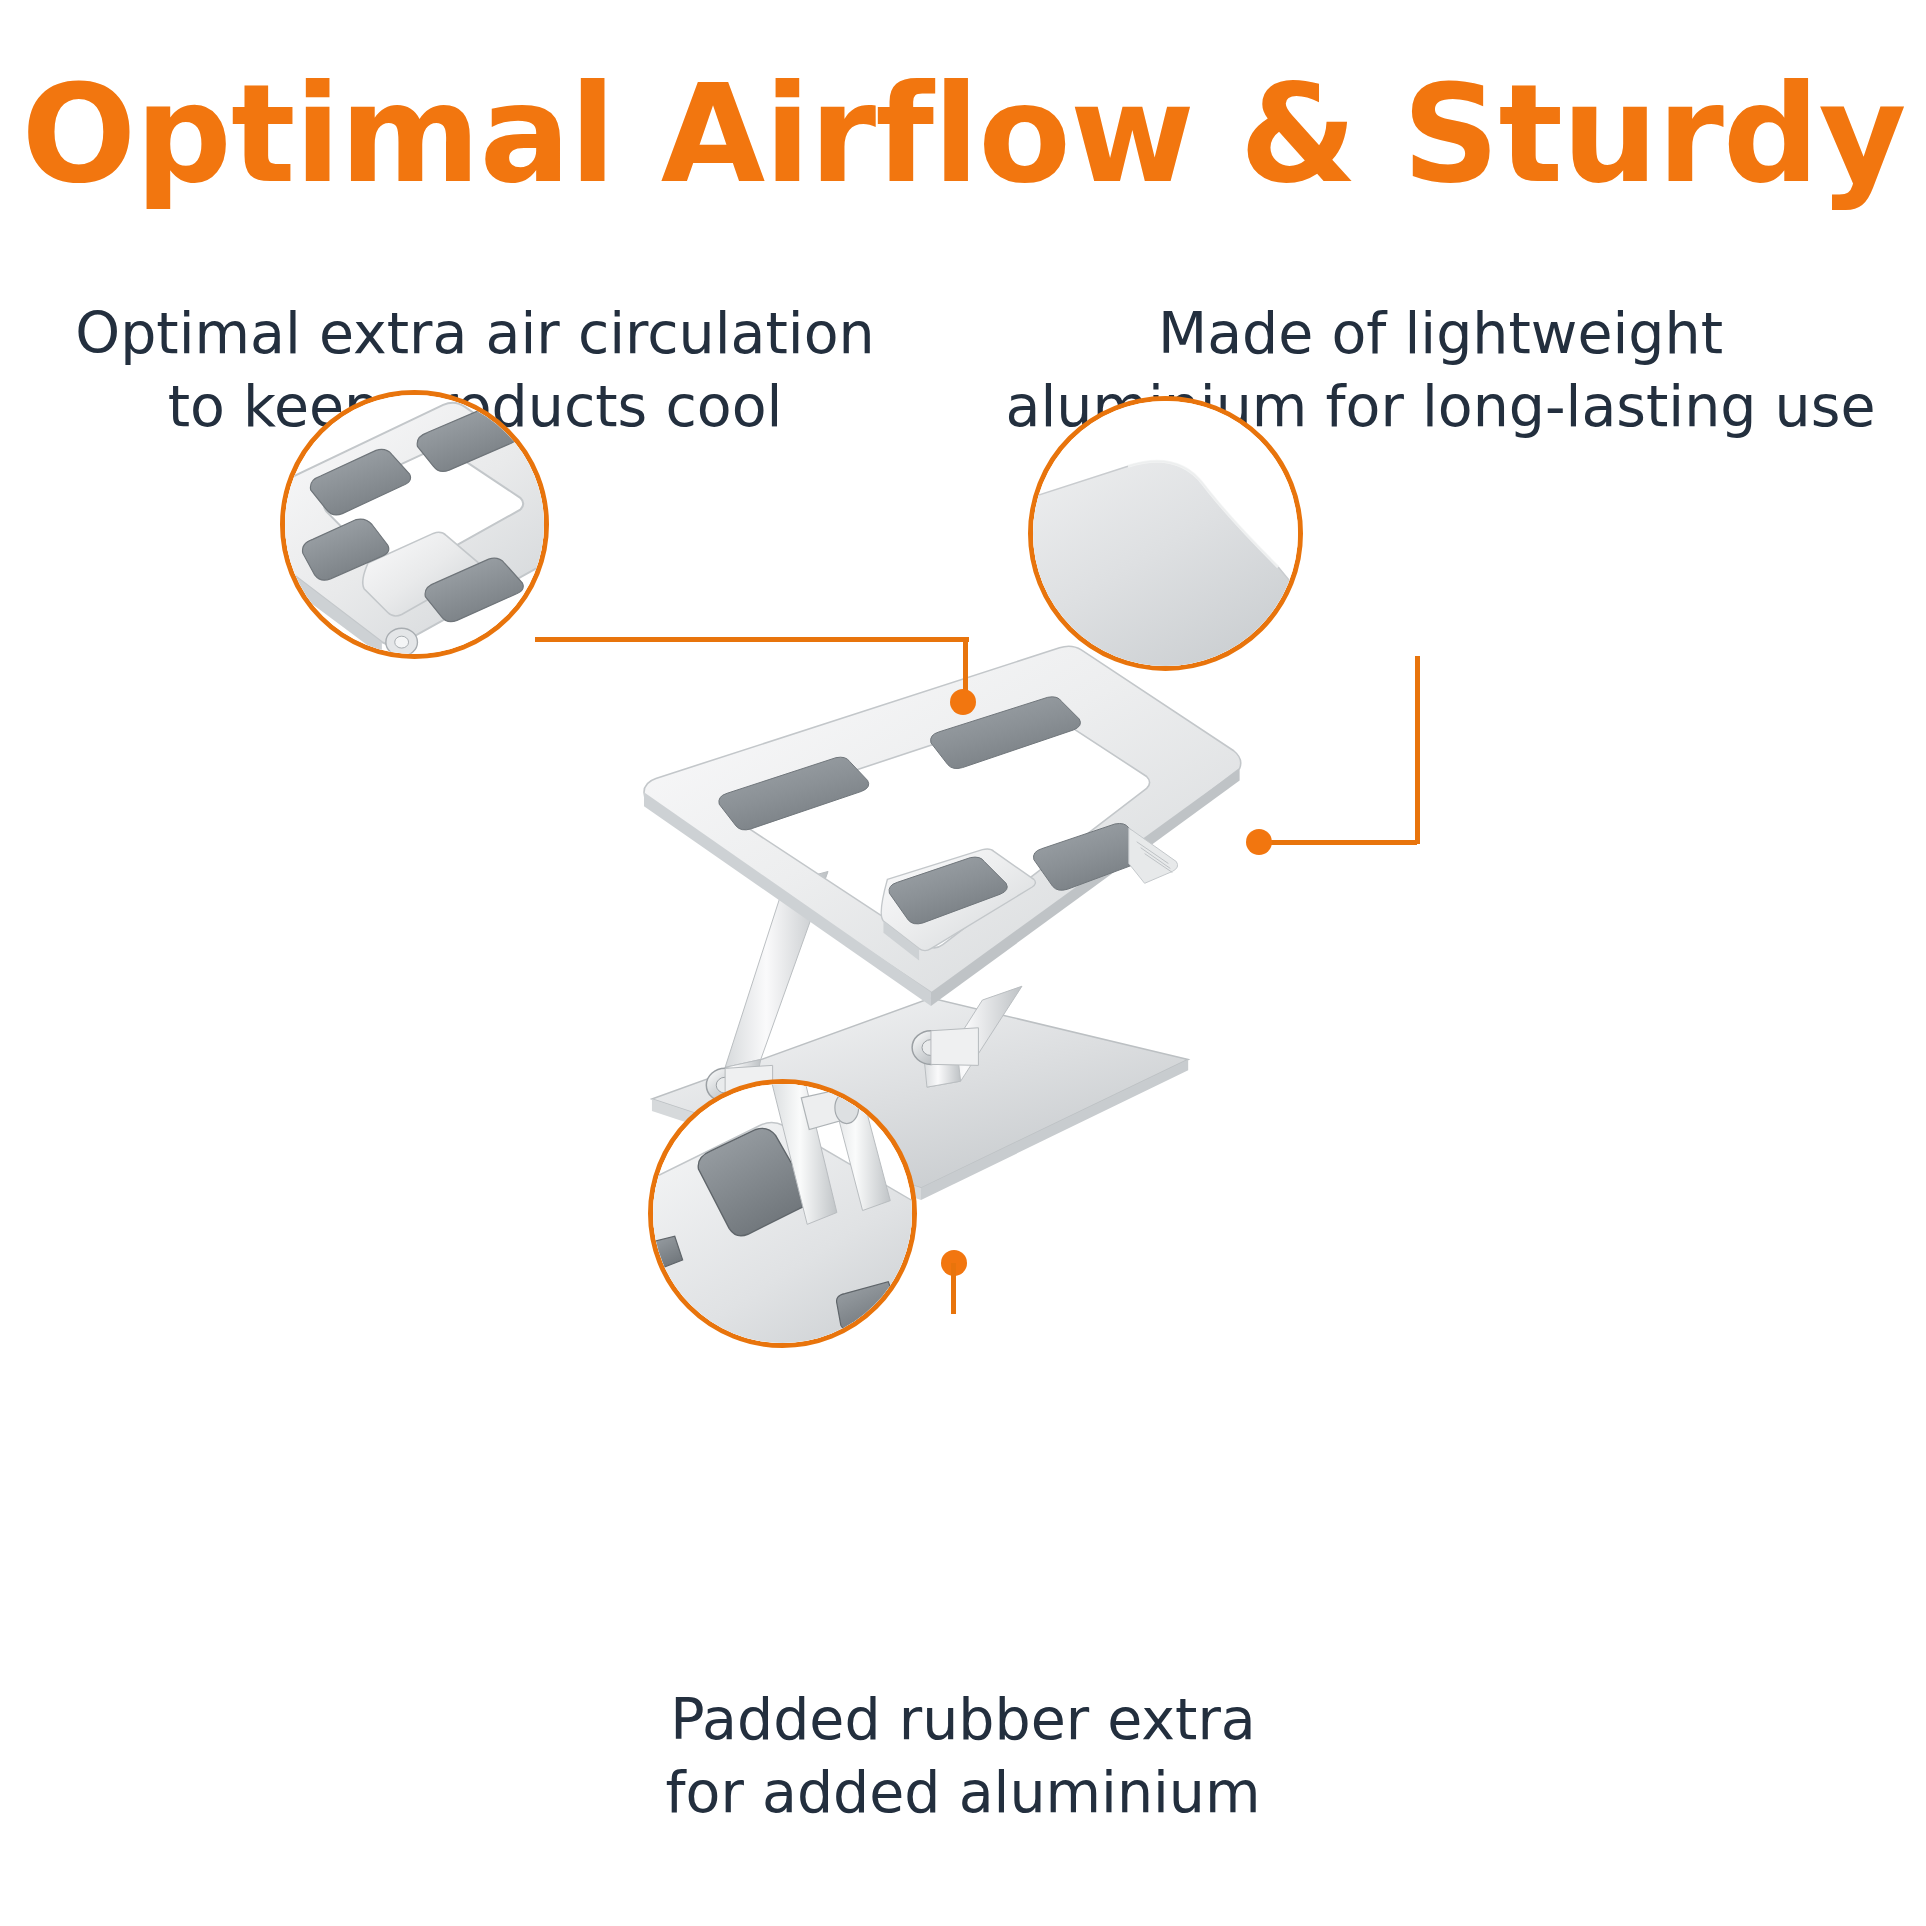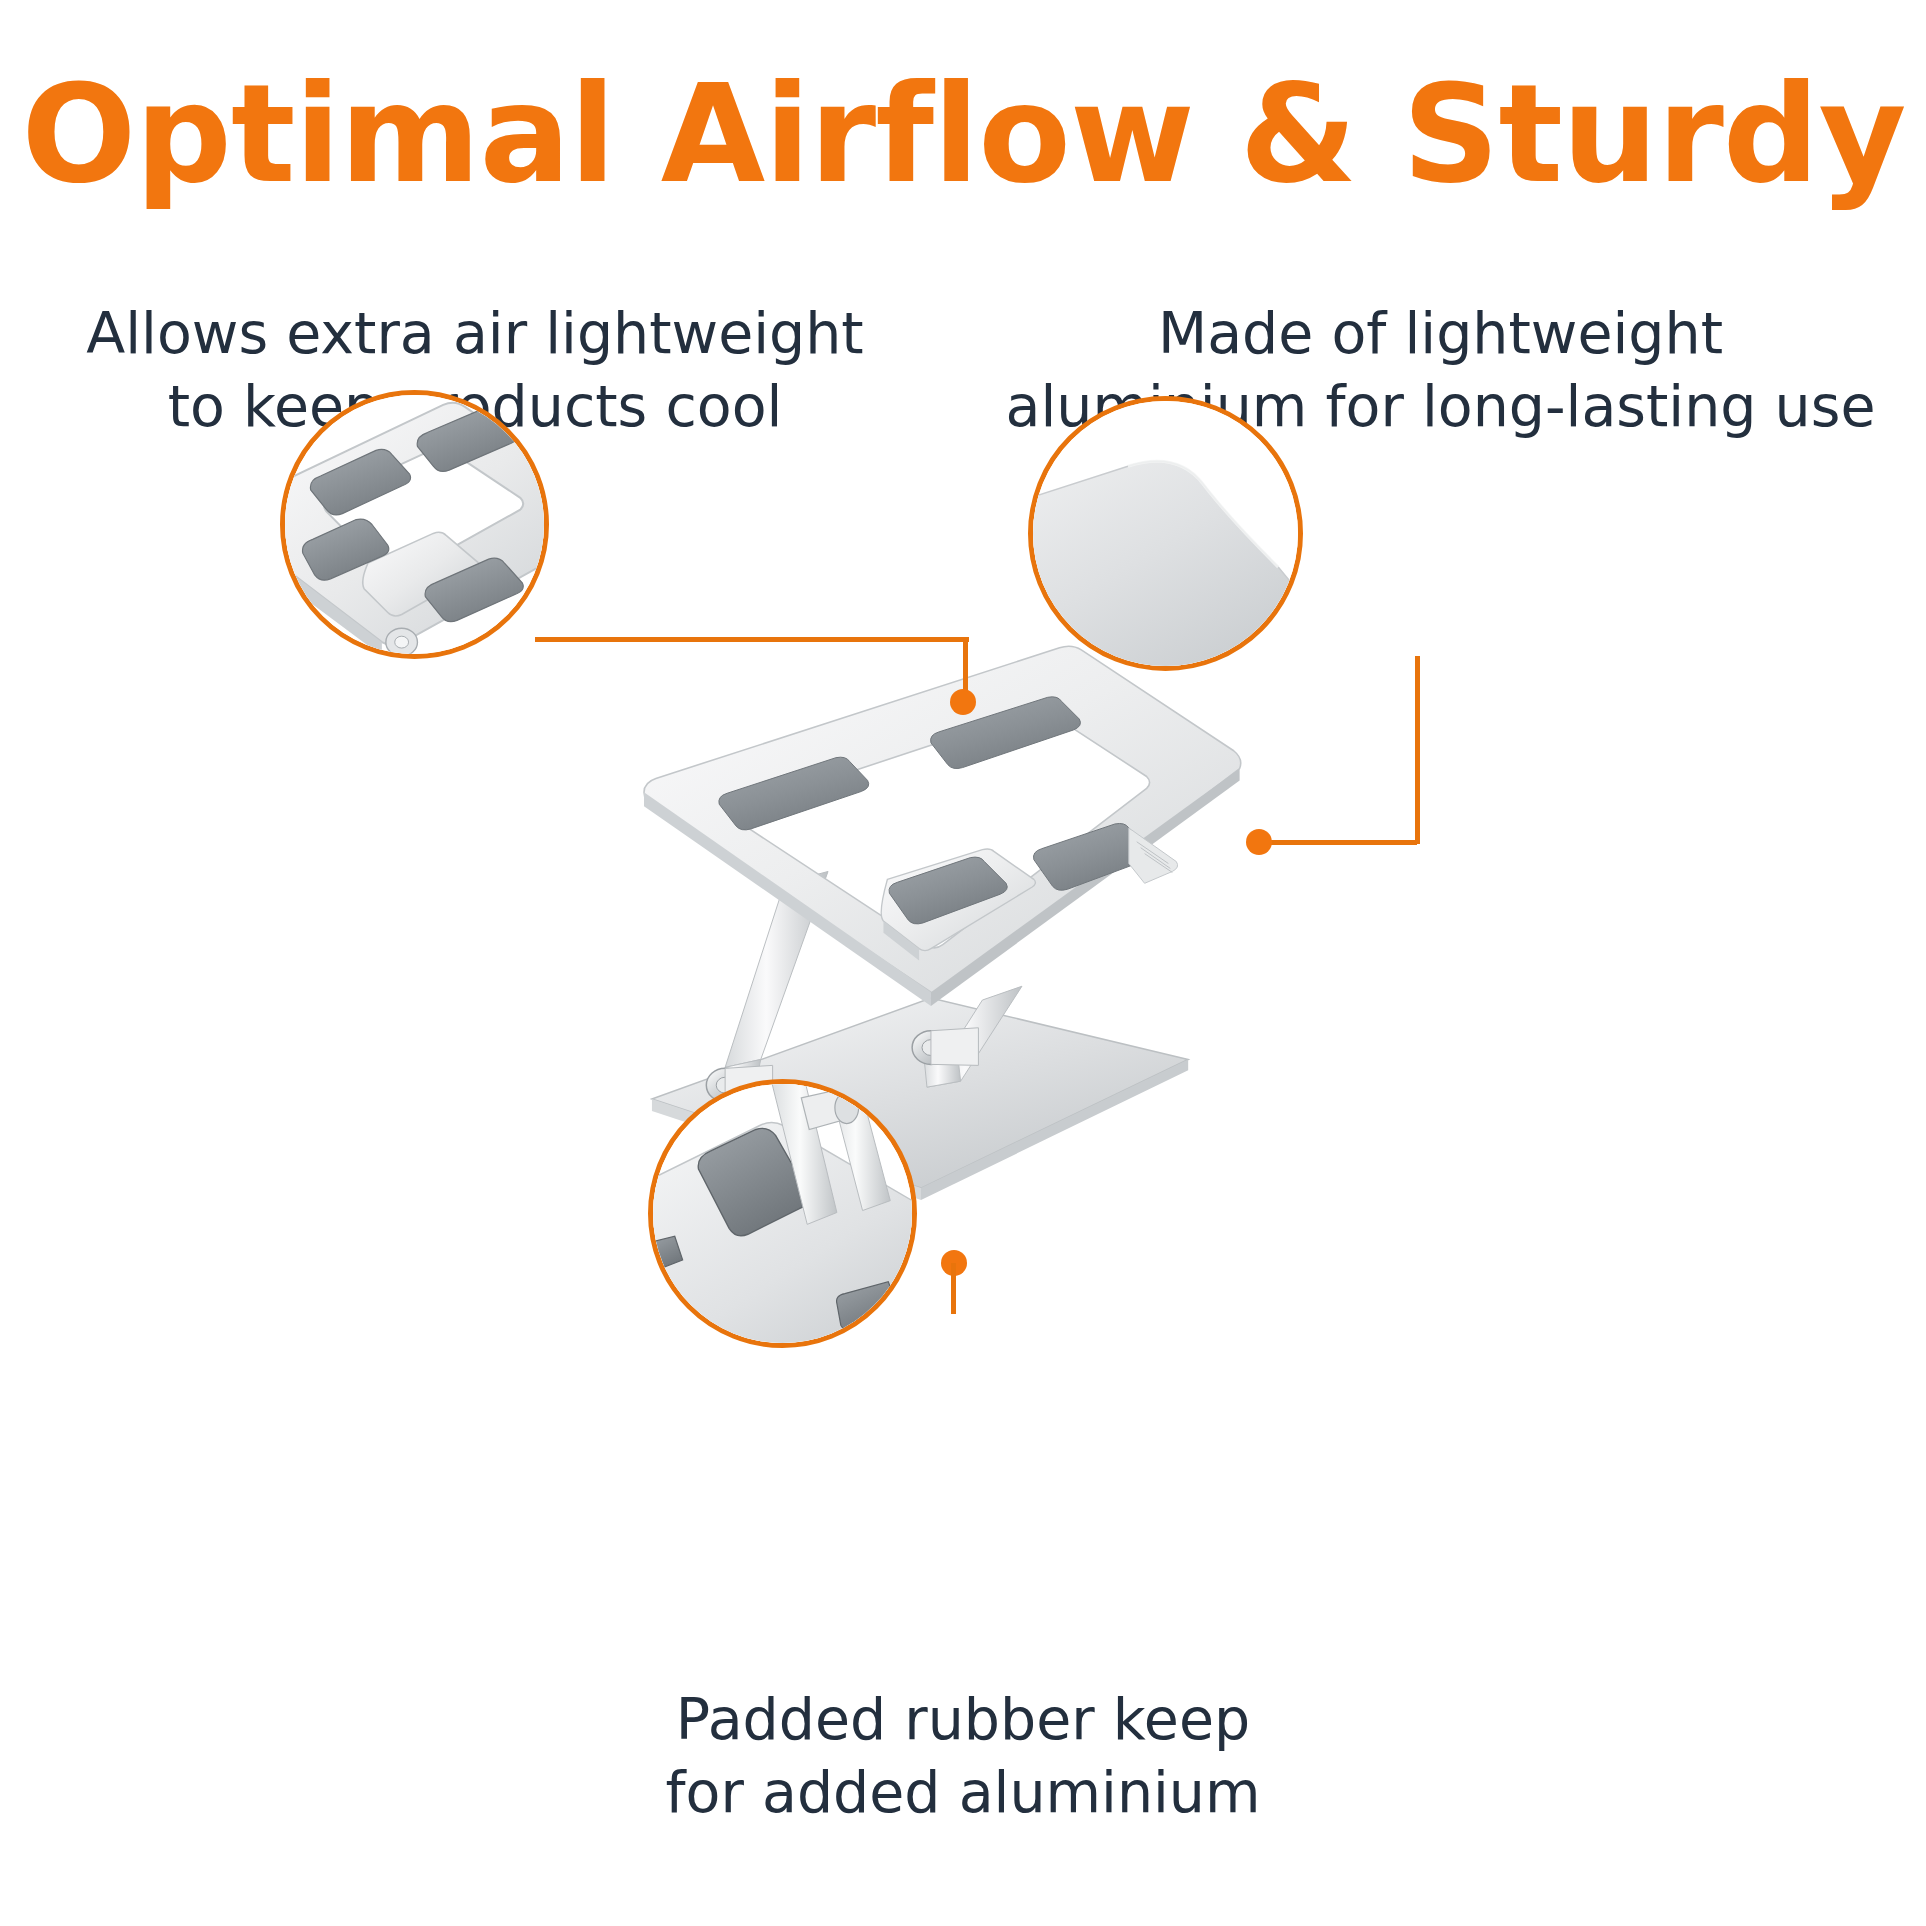--- a/index.html
+++ b/index.html
@@ -91,31 +91,31 @@
   .product svg, .callout svg { display: block; }
 </style>
 </head>
 <body>
 
 <div id="infographic">
 
   <div class="headline">Optimal Airflow &amp; Sturdy</div>
 
   <div class="caption caption-left">
-    <span class="line">Allows extra air lightweight</span>
+    <span class="line">Optimal extra air circulation</span>
     <span class="line">to keep products cool</span>
   </div>
 
   <div class="caption caption-right">
     <span class="line">Made of lightweight</span>
     <span class="line">aluminium for long-lasting use</span>
   </div>
 
   <div class="caption caption-bottom">
-    <span class="line">Padded rubber keep</span>
+    <span class="line">Padded rubber extra</span>
     <span class="line">for added aluminium</span>
   </div>
 
   <div class="product">
     <svg viewBox="0 0 680 660" width="673" height="653" xmlns="http://www.w3.org/2000/svg">
       <defs>
         <linearGradient id="alTop" x1="0" y1="0" x2="1" y2="1">
           <stop offset="0%" stop-color="#FBFBFC"></stop>
           <stop offset="45%" stop-color="#EDEEEF"></stop>
           <stop offset="100%" stop-color="#D3D6D8"></stop>

